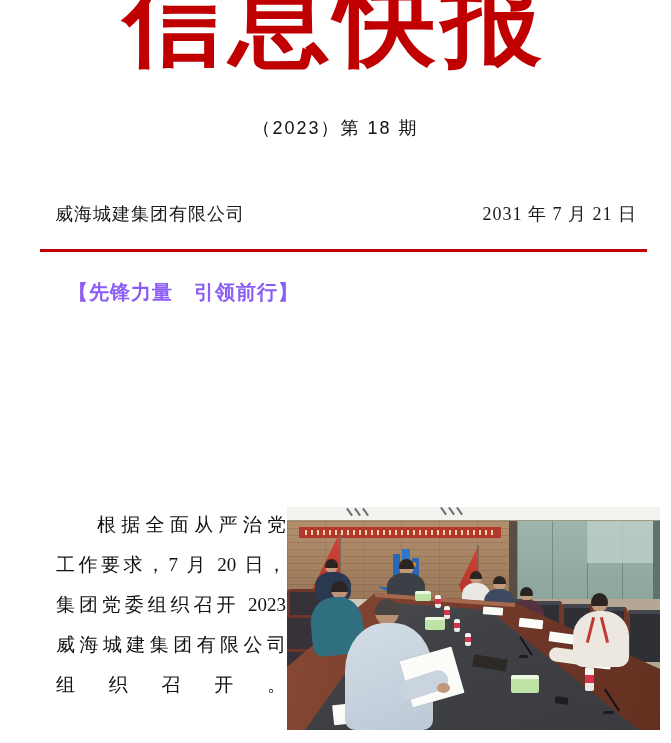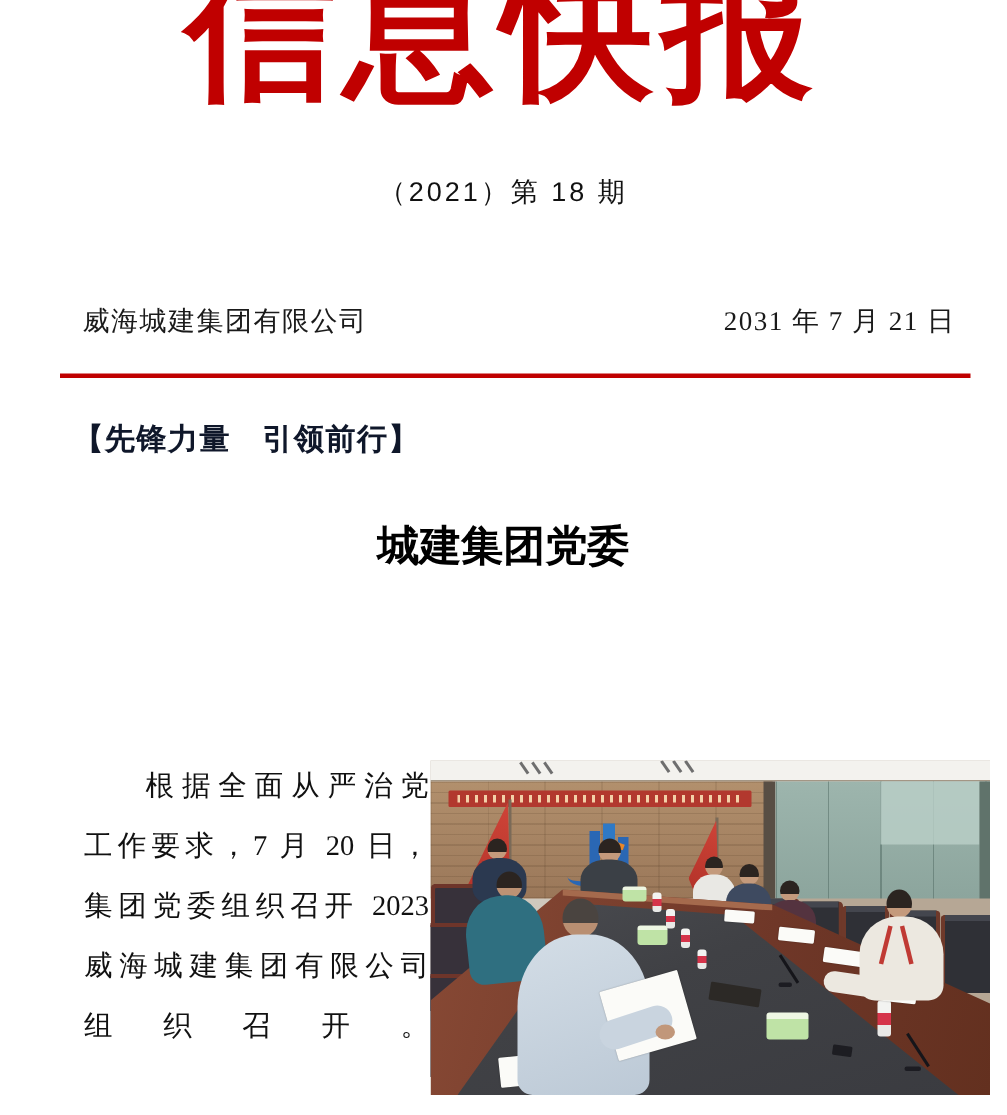--- a/index.html
+++ b/index.html
@@ -14,23 +14,23 @@
     font-family:"Liberation Sans",sans-serif;font-size:18px;color:#111;letter-spacing:2px;}
 
   
   .info-bar{position:absolute;top:202px;left:55px;right:34px;display:flex;
     justify-content:space-between;align-items:center;}
   .org{font-family:"Liberation Sans",sans-serif;font-size:18px;letter-spacing:1px;color:#1a1a1a;}
   .date{font-family:"Liberation Serif",serif;font-size:18px;letter-spacing:1px;color:#1a1a1a;}
 
   .red-rule{position:absolute;top:249px;left:40px;width:607px;height:3px;background:#c00000;}
 
-  .section-header{position:absolute;top:279px;left:49px;
+  .section-header{position:absolute;top:279px;left:68px;
     font-family:"Liberation Sans",sans-serif;font-weight:bold;font-size:20px;
-    letter-spacing:1px;color:#0f172a;}
+    letter-spacing:1px;color:#8b5cf6;}
 
   
   .article-title{position:absolute;top:345px;left:20px;right:20px;text-align:center;
     font-family:"Liberation Serif",serif;font-weight:bold;font-size:28px;line-height:40px;color:#000;}
 
   
   .body-col{position:absolute;top:505px;left:56px;width:230px;
     font-family:"Liberation Serif",serif;font-size:19px;color:#111;}
   .body-line{height:40px;line-height:40px;text-align:justify;text-align-last:justify;}
   .body-line.indent{padding-left:41px;}
@@ -110,33 +110,32 @@
   .head{border-radius:50%;}
   .lanyard{width:3px;background:#c03a34;}
 </style>
 </head>
 <body>
 
 <div class="page">
 
   <div class="masthead">信息快报</div>
 
-  <div class="issue">（2021）第 18 期</div>
+  <div class="issue">（2023）第 18 期</div>
 
   <div class="info-bar">
     <span class="org">威海城建集团有限公司</span>
     <span class="date">2031 年 7 月 21 日</span>
   </div>
 
   <div class="red-rule"></div>
 
   <div class="section-header">【先锋力量　引领前行】</div>
 
   <div class="article-title">
-    <div>城建集团党委</div>
   </div>
 
   <div class="body-col">
     <div class="body-line indent">根据全面从严治党</div>
     <div class="body-line">工作要求，7 月 20 日，</div>
     <div class="body-line">集团党委组织召开 2023</div>
     <div class="body-line">威海城建集团有限公司</div>
     <div class="body-line">组织召开。</div>
   </div>
 

